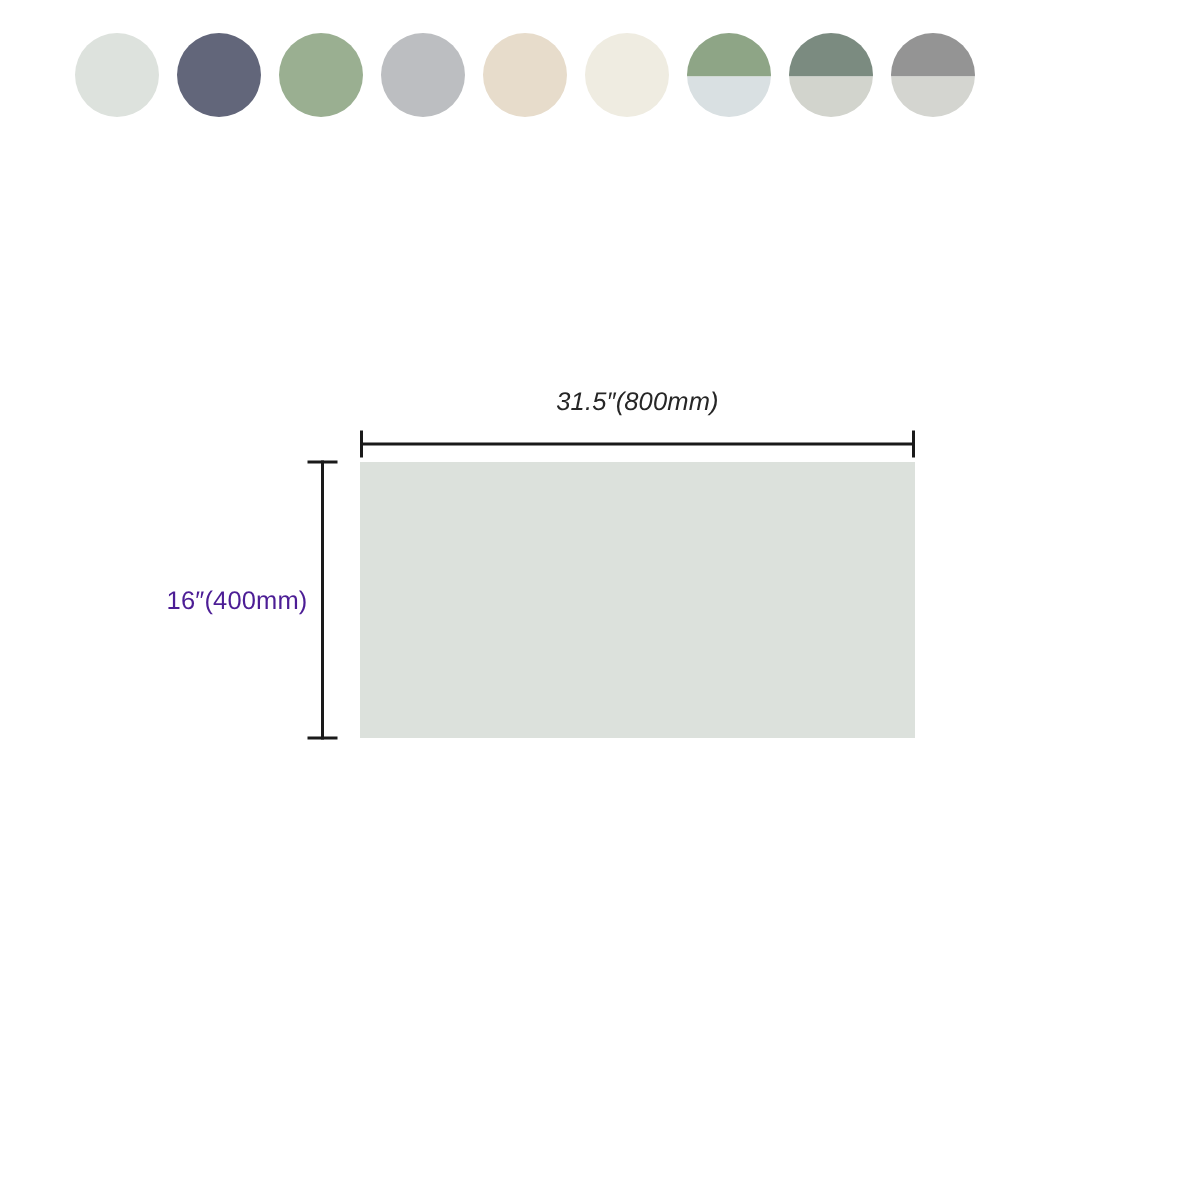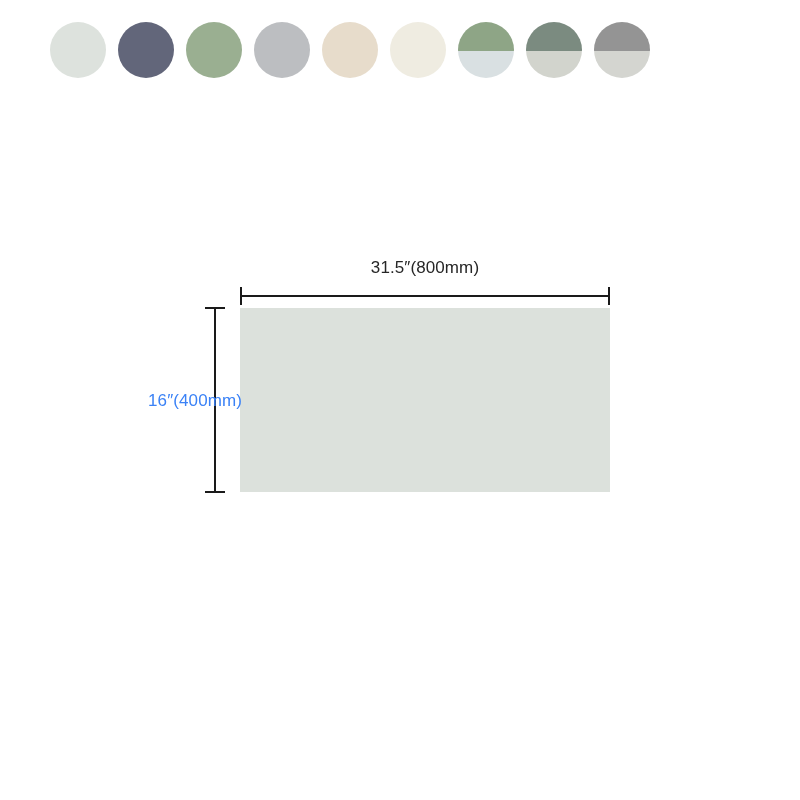--- a/index.html
+++ b/index.html
@@ -109,20 +109,21 @@
   #width-label {
     position: absolute;
     left: 240px;
     top: 258px;
     width: 370px;
     text-align: center;
     font-size: 17px;
     color: #262626;
     letter-spacing: 0.1px;
     white-space: nowrap;
+    font-style: italic;
   }
 
   
   #height-dimension {
     position: absolute;
     left: 214px;
     top: 307px;
     width: 0;
     height: 186px;
   }
@@ -145,24 +146,23 @@
   #height-tick-bottom { top: 184px; }
 
   #height-label {
     position: absolute;
     left: 0px;
     top: 391px;
     width: 205px;
     text-align: right;
     padding-right: 0;
     font-size: 17px;
-    color: #3b82f6;
+    color: #4c1d95;
     letter-spacing: 0.1px;
     white-space: nowrap;
-    padding-left: 37px;
   }
 </style>
 </head>
 <body style="background: rgb(255, 255, 255);">
 
 <div id="page">
 
   <div id="swatch-strip">
 
     <div class="swatch" style="background: rgb(221, 226, 221);"></div>

